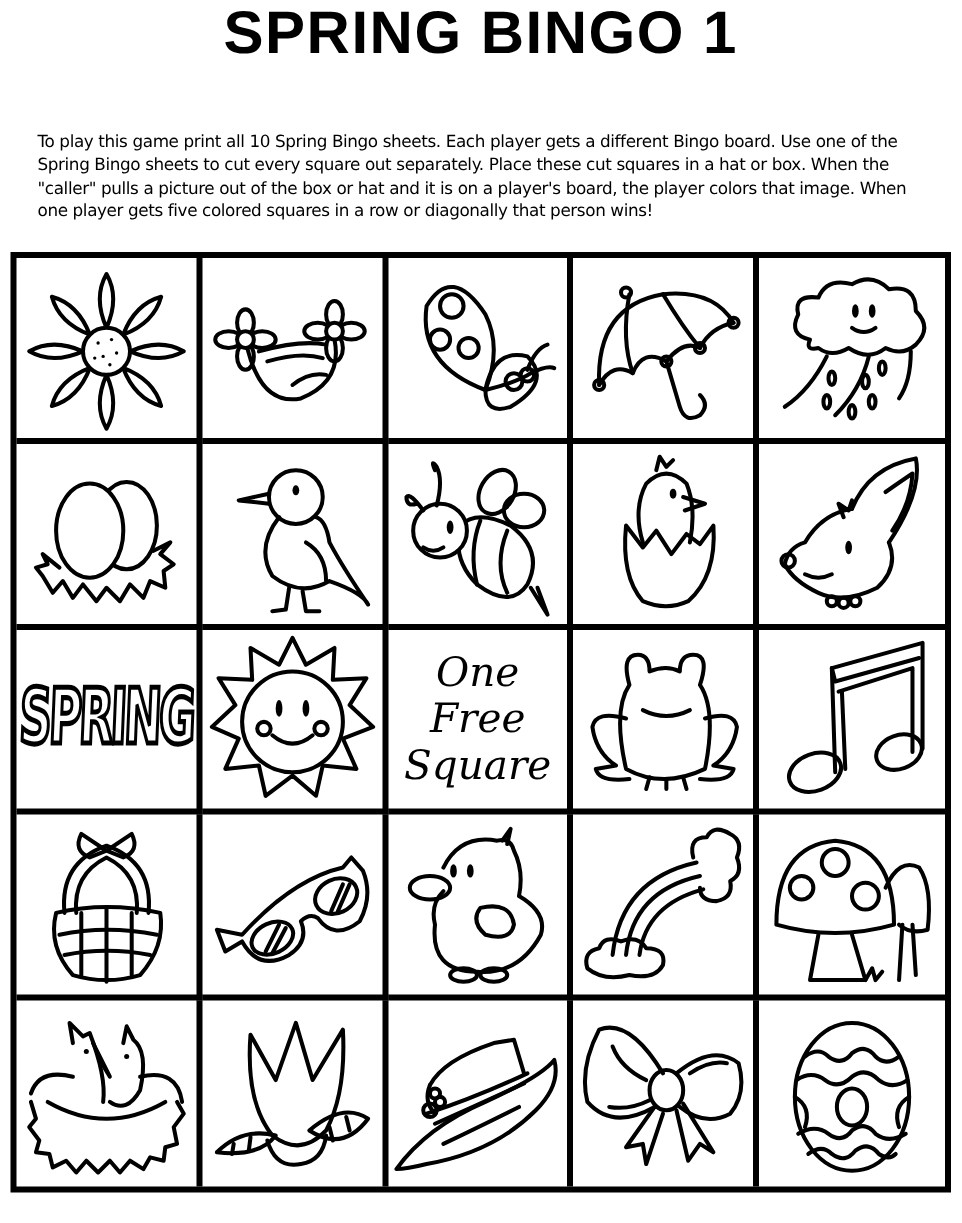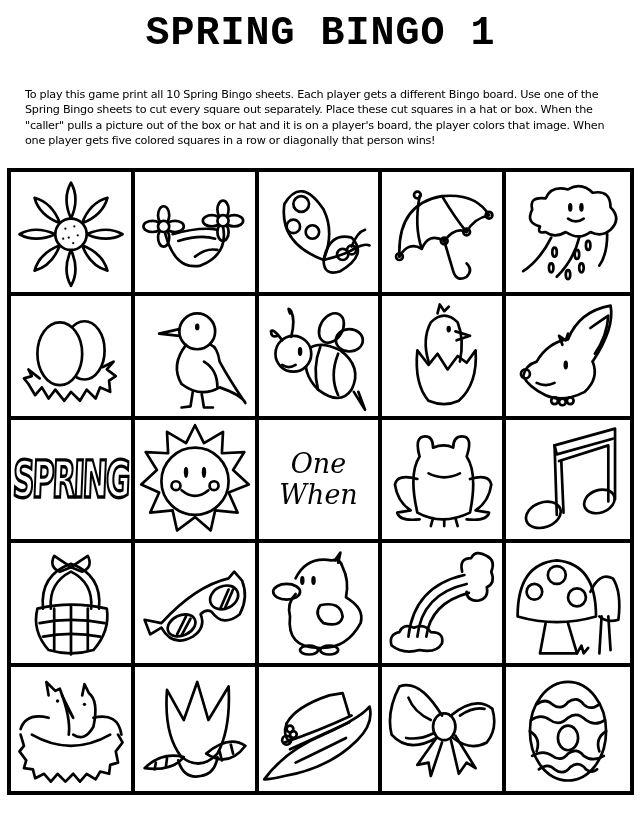--- a/index.html
+++ b/index.html
@@ -1,19 +1,19 @@
 <!DOCTYPE html>
 <html><head>
 <meta charset="utf-8">
 <style>
   html, body { margin: 0; padding: 0; background: #ffffff; }
   body { width: 641px; height: 815px; position: relative; overflow: hidden; font-family: "DejaVu Sans", sans-serif; color: #000; }
   .title {
-    position: absolute; left: 0; top: 12px; width: 641px; text-align: center;
-    font-family: Liberation Mono, monospace; font-weight: bold; font-size: 40px; letter-spacing: 1px; line-height: 44px;
+    position: absolute; left: 0; top: 0; width: 641px; text-align: center;
+    font-family: Liberation Sans, sans-serif; font-weight: bold; font-size: 40px; letter-spacing: 1px; line-height: 44px;
   }
   .instructions {
     position: absolute; left: 25px; top: 67px; width: 600px;
     font-family: "DejaVu Sans", sans-serif; font-size: 11.2px; line-height: 15.4px; letter-spacing: -0.25px; margin-top: 20px;
   }
   .board {
     position: absolute; left: 7px; top: 168px; width: 627px; height: 627px;
     box-sizing: border-box; border: 4px solid #000;
     display: grid; grid-template-columns: repeat(5, 1fr); grid-template-rows: repeat(5, 1fr);
   }
@@ -197,21 +197,22 @@
       <ellipse cx="42" cy="44" rx="2" ry="5" class="solid"></ellipse>
         <ellipse cx="58" cy="44" rx="2" ry="5" class="solid"></ellipse>
       <circle cx="33" cy="56" r="4"></circle>
         <circle cx="67" cy="56" r="4"></circle>
       <path d="M38,60 Q50,70 62,60"></path>
     </svg>
   </div>
   <div class="cell">
     <div class="free-text">
       <div>One</div>
-      <div>When</div>
+      <div>Free</div>
+      <div>Square</div>
     </div>
   </div>
   <div class="cell">
     <svg viewBox="0 0 100 100">
       <path d="M30,30 Q25,12 35,12 Q42,12 42,22 Q52,18 60,22 Q60,12 68,12 Q78,12 72,30 Q82,45 75,80 Q50,92 28,80 Q20,45 30,30Z"></path>
       <path d="M38,45 Q52,52 66,45"></path>
       <path d="M28,50 Q10,45 8,55 Q10,70 22,78 L10,80 Q12,88 30,86"></path>
       <path d="M75,50 Q92,45 94,55 Q92,70 80,78 L92,80 Q90,88 72,86"></path>
       <path d="M42,85 L40,92 M52,86 L52,92 M62,85 L64,92"></path>
     </svg>

